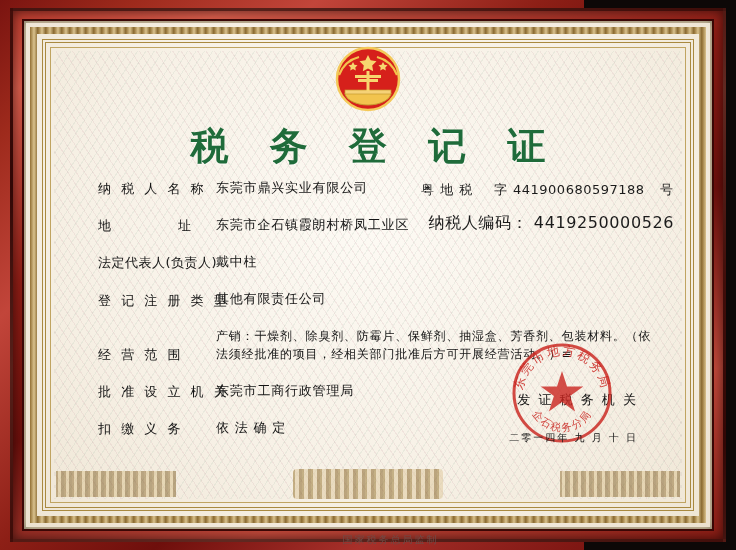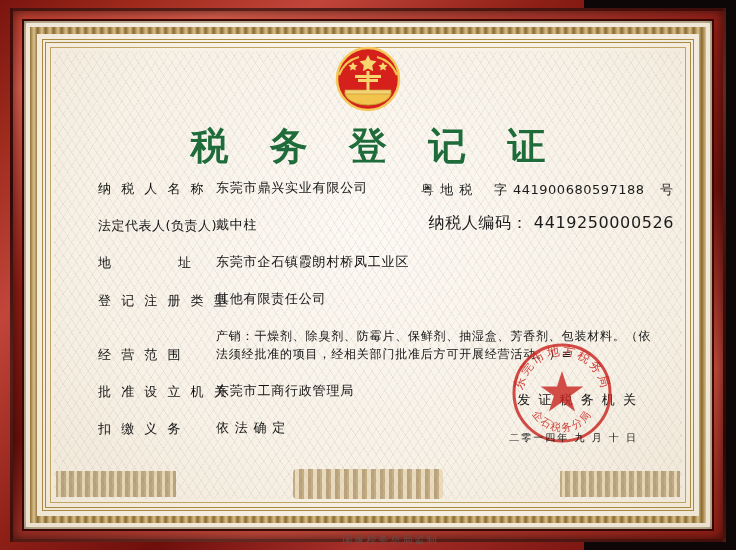--- a/index.html
+++ b/index.html
@@ -272,27 +272,27 @@
     </div>
 
     <div class="fields">
 
       <div class="row">
         <div class="lbl">纳 税 人 名 称</div>
         <div class="val">东莞市鼎兴实业有限公司</div>
       </div>
 
       <div class="row">
+        <div class="lbl">地　　　　址</div>
+        <div class="val">东莞市企石镇霞朗村桥凤工业区</div>
+      </div>
+
+      <div class="row">
         <div class="lbl tight">法定代表人(负责人)</div>
         <div class="val">戴中柱</div>
-      </div>
-
-      <div class="row">
-        <div class="lbl">地　　　　址</div>
-        <div class="val">东莞市企石镇霞朗村桥凤工业区</div>
       </div>
 
       <div class="row">
         <div class="lbl">登 记 注 册 类 型</div>
         <div class="val">其他有限责任公司</div>
       </div>
 
       <div class="row">
         <div class="lbl">经 营 范 围</div>
         <div class="val small">产销：干燥剂、除臭剂、防霉片、保鲜剂、抽湿盒、芳香剂、包装材料。（依法须经批准的项目，经相关部门批准后方可开展经营活动。）≡</div>

